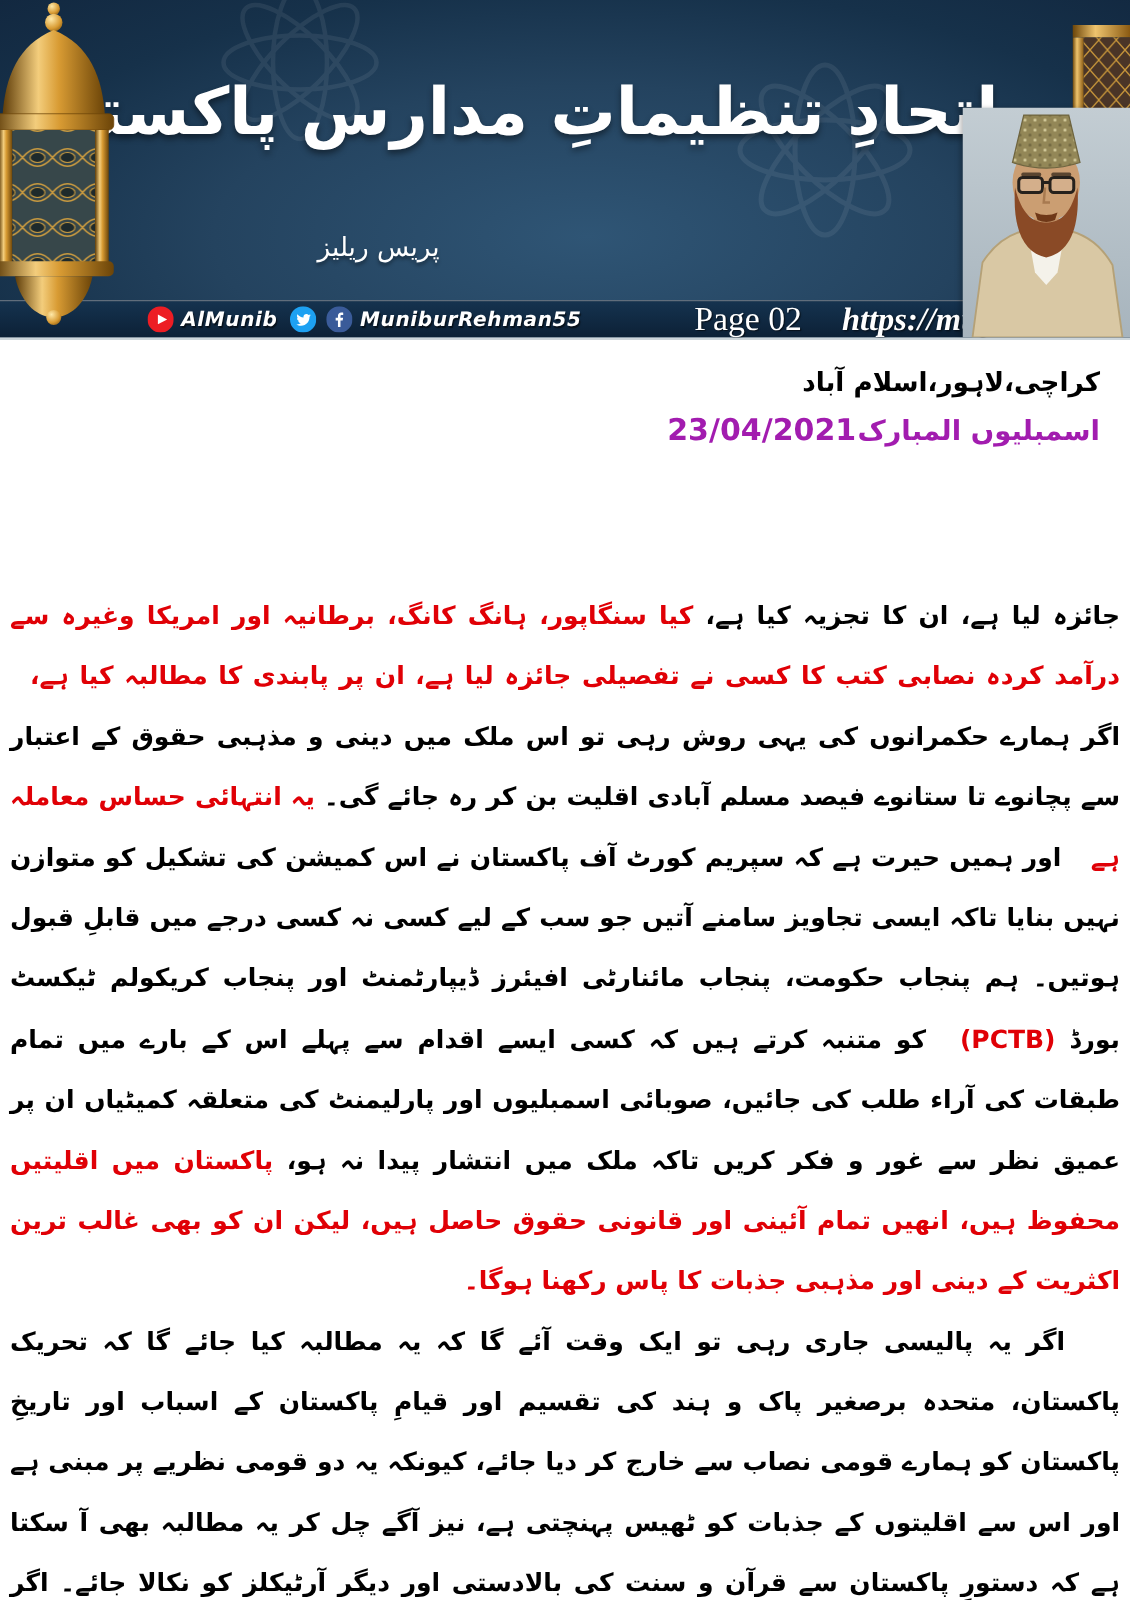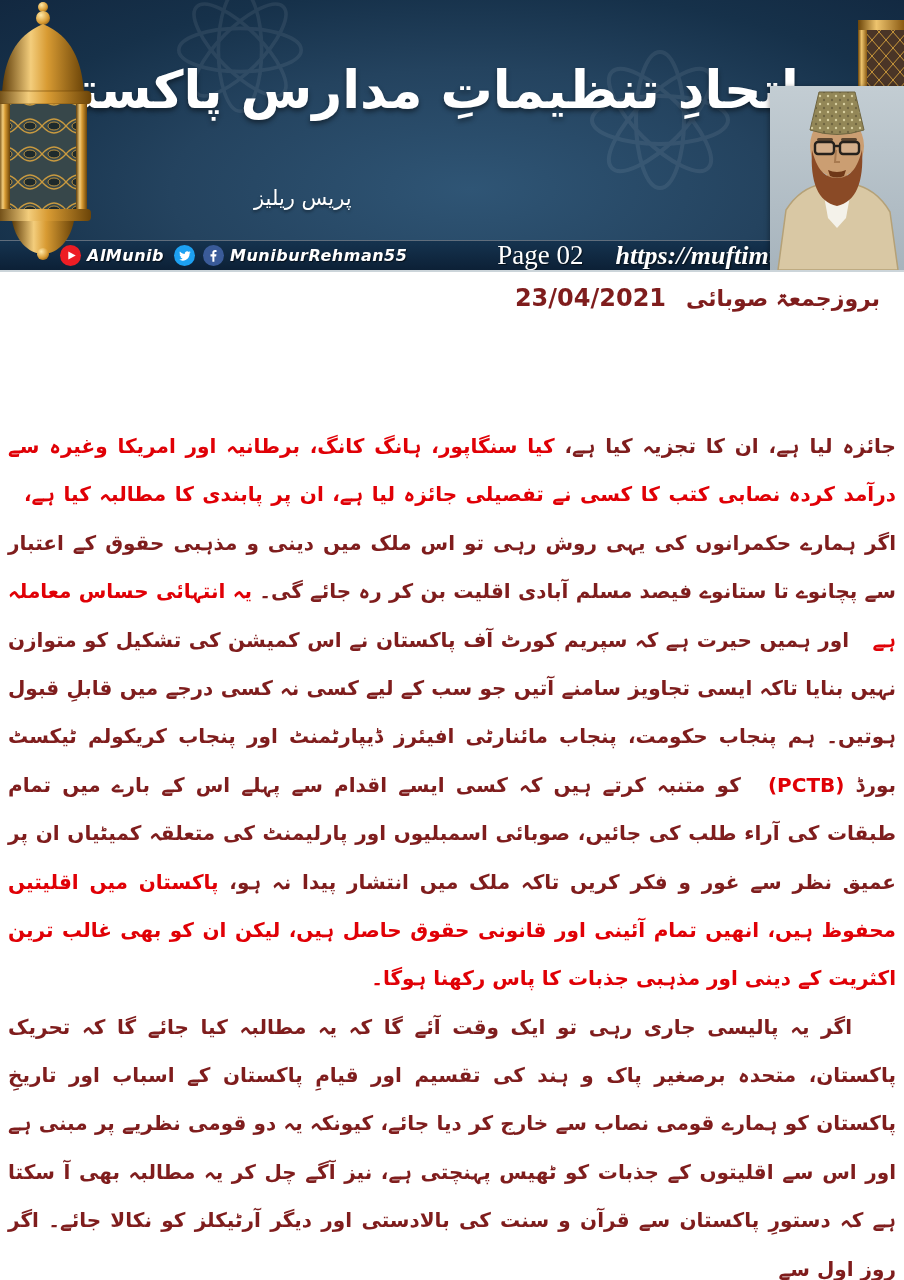--- a/index.html
+++ b/index.html
@@ -20,43 +20,43 @@
   .lantern-left{position:absolute;left:-6px;top:0;z-index:4;}
   .lantern-right{position:absolute;right:0;top:16px;z-index:1;}
 
   
   .photo{position:absolute;right:0;top:86px;width:134px;height:184px;z-index:3;
          box-shadow:-2px 0 4px rgba(0,0,0,.25);}
 
   
   .bar{position:absolute;left:0;right:0;bottom:0;height:30px;z-index:2;
        background:linear-gradient(#15334f,#0c2036);border-top:1px solid rgba(255,255,255,.35);
-       display:flex;align-items:center;padding-left:60px;box-sizing:border-box;color:#fff;}
+       display:flex;align-items:center;padding-left:118px;box-sizing:border-box;color:#fff;}
   .soc-icon{display:inline-flex;width:21px;height:21px;flex:0 0 auto;}
   .lbl{font-style:italic;font-weight:bold;font-size:16px;margin:0 10px 0 6px;letter-spacing:.5px;
        text-shadow:1px 1px 1px rgba(0,0,0,.6);white-space:nowrap;}
   .page-label{font-family:"Liberation Serif",serif;font-size:27px;margin-left:80px;white-space:nowrap;
               text-shadow:1px 1px 1px rgba(0,0,0,.6);}
   .url{font-family:"Liberation Serif",serif;font-style:italic;font-weight:bold;font-size:26px;
        margin-left:32px;white-space:nowrap;text-shadow:1px 1px 2px rgba(0,0,0,.7);}
 
   
   .loc{direction:rtl;text-align:right;margin:22px 24px 0 0;font-size:21px;font-weight:bold;color:#000;}
-  .date-row{display:flex;justify-content:flex-end;align-items:baseline;gap:20px;
-            margin:12px 24px 0 0;font-weight:bold;color:#7f1d1d;}
+  .date-row{display:flex;justify-content:flex-end;align-items:baseline;gap:1px;
+            margin:12px 24px 0 0;font-weight:bold;color:#a21caf;}
   .date-num{font-size:24px;}
   .date-day{direction:rtl;font-size:22px;}
 
   
   .bodytext{direction:rtl;text-align:justify;margin:110px 8px 0 8px;
             font-size:20px;line-height:2.42;font-weight:bold;color:#000;}
   .bodytext p{margin:0;}
   .bodytext p.indent{text-indent:44px;}
   .r{color:#e00006;margin-left:16px;}
-  .k{color:#7f1d1d;}
+  .k{color:#000000;}
 </style>
 </head>
 <body>
 
 <div class="page">
 
   <header class="hdr">
 
     <svg class="rosette" style="left:560px;top:20px" width="200" height="200" viewBox="0 0 100 100">
       <g fill="none" stroke="#ffffff" stroke-width="2">
@@ -187,23 +187,24 @@
           <path fill="#ffffff" d="M13 19v-6h2l.4-2.4H13V9.2c0-.7.2-1.2 1.2-1.2H15.5V5.9c-.2 0-1 -.1-1.8-.1-1.8 0-3 1.1-3 3.1v1.7H8.6V13h2.1v6h2.3z"></path>
         </svg>
       </span>
       <span class="lbl">MuniburRehman55</span>
       <span class="page-label">Page 02</span>
       <span class="url">https://muftimunib.com</span>
     </div>
   </header>
 
   <main>
+    <div class="loc">کراچی،لاہور،اسلام آباد</div>
     <div class="date-row">
       <span class="date-num">23/04/2021</span>
-      <span class="date-day">بروزجمعۃ صوبائی</span>
+      <span class="date-day">اسمبلیوں المبارک</span>
     </div>
 
     <div class="bodytext">
       <p><span class="k">جائزہ لیا ہے، ان کا تجزیہ کیا ہے، </span><span class="r">کیا سنگاپور، ہانگ کانگ، برطانیہ اور امریکا وغیرہ سے درآمد کردہ نصابی کتب کا کسی نے تفصیلی جائزہ لیا ہے، ان پر پابندی کا مطالبہ کیا ہے، </span><span class="k">اگر ہمارے حکمرانوں کی یہی روش رہی تو اس ملک میں دینی و مذہبی حقوق کے اعتبار سے پچانوے تا ستانوے فیصد مسلم آبادی اقلیت بن کر رہ جائے گی۔ </span><span class="r">یہ انتہائی حساس معاملہ ہے </span><span class="k">اور ہمیں حیرت ہے کہ سپریم کورٹ آف پاکستان نے اس کمیشن کی تشکیل کو متوازن نہیں بنایا تاکہ ایسی تجاویز سامنے آتیں جو سب کے لیے کسی نہ کسی درجے میں قابلِ قبول ہوتیں۔ ہم پنجاب حکومت، پنجاب مائنارٹی افیئرز ڈیپارٹمنٹ اور پنجاب کریکولم ٹیکسٹ بورڈ </span><span class="r">(PCTB)</span><span class="k"> کو متنبہ کرتے ہیں کہ کسی ایسے اقدام سے پہلے اس کے بارے میں تمام طبقات کی آراء طلب کی جائیں، صوبائی اسمبلیوں اور پارلیمنٹ کی متعلقہ کمیٹیاں ان پر عمیق نظر سے غور و فکر کریں تاکہ ملک میں انتشار پیدا نہ ہو، </span><span class="r">پاکستان میں اقلیتیں محفوظ ہیں، انھیں تمام آئینی اور قانونی حقوق حاصل ہیں، لیکن ان کو بھی غالب ترین اکثریت کے دینی اور مذہبی جذبات کا پاس رکھنا ہوگا۔</span></p>
       <p class="indent"><span class="k">اگر یہ پالیسی جاری رہی تو ایک وقت آئے گا کہ یہ مطالبہ کیا جائے گا کہ تحریک پاکستان، متحدہ برصغیر پاک و ہند کی تقسیم اور قیامِ پاکستان کے اسباب اور تاریخِ پاکستان کو ہمارے قومی نصاب سے خارج کر دیا جائے، کیونکہ یہ دو قومی نظریے پر مبنی ہے اور اس سے اقلیتوں کے جذبات کو ٹھیس پہنچتی ہے، نیز آگے چل کر یہ مطالبہ بھی آ سکتا ہے کہ دستورِ پاکستان سے قرآن و سنت کی بالادستی اور دیگر آرٹیکلز کو نکالا جائے۔ اگر روزِ اول سے </span></p>
     </div>
   </main>
 </div>
 
 </body></html>

